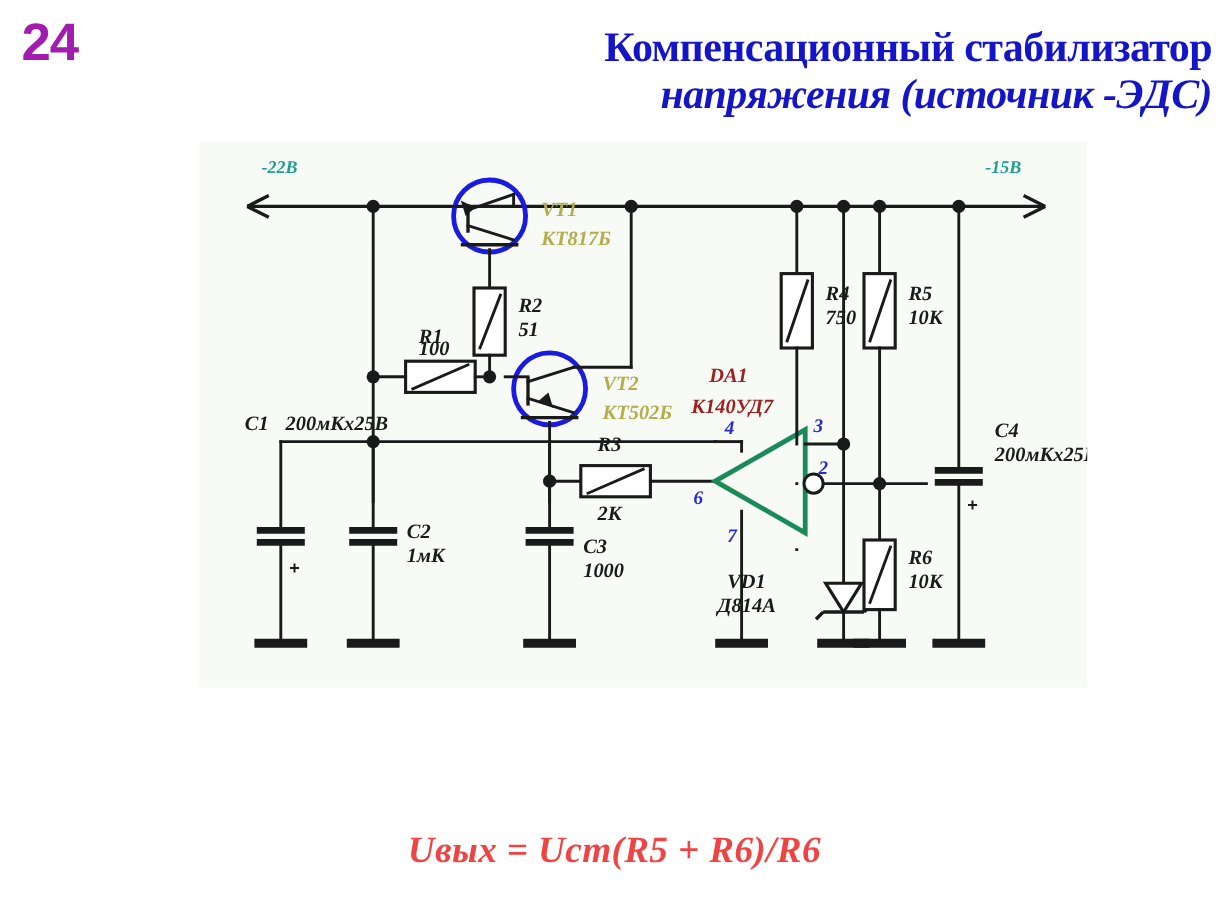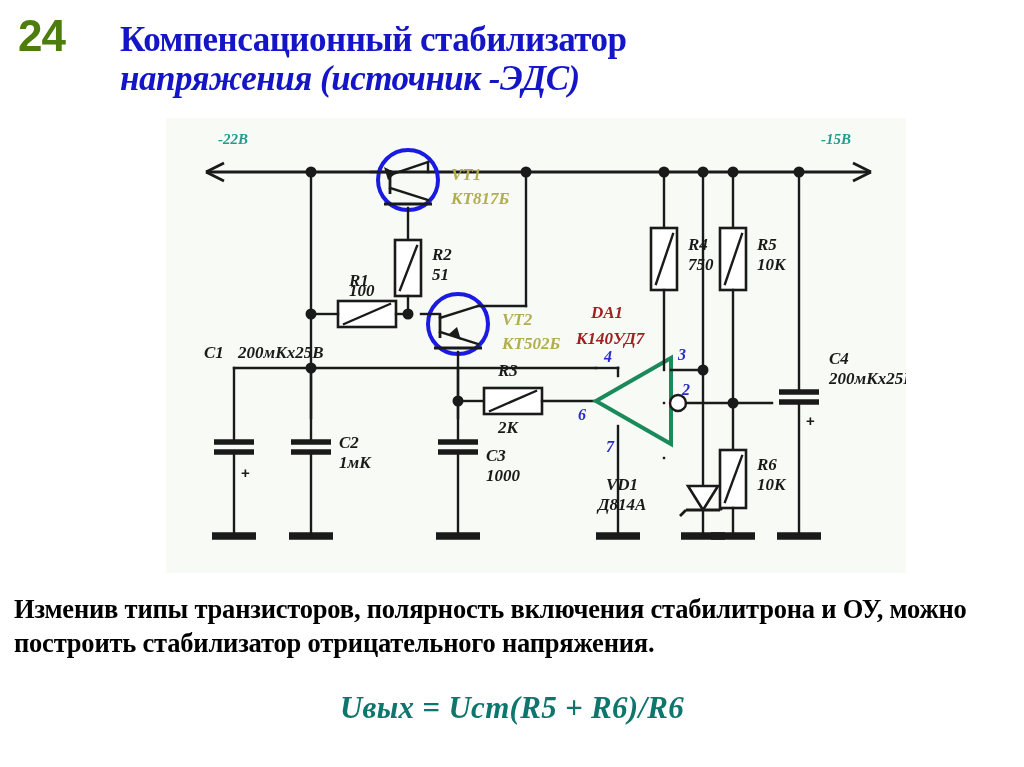--- a/index.html
+++ b/index.html
@@ -3,26 +3,26 @@
 <meta charset="utf-8">
 <style>
   html,body{margin:0;padding:0;background:#ffffff;}
   body{width:1024px;height:767px;overflow:hidden;font-family:"Liberation Sans",sans-serif;}
   #root{position:relative;width:1024px;height:767px;background:#ffffff;}
 
   
   .slide-num{
     position:absolute;left:18px;top:14px;
     font-family:"Liberation Sans",sans-serif;
-    font-weight:bold;font-size:44px;color:#4d7c0f;line-height:1;
+    font-weight:bold;font-size:44px;color:#a21caf;line-height:1;
     letter-spacing:-1px;
   }
   .title{
     position:absolute;left:120px;top:20px;width:890px;
-    text-align:left;
+    text-align:right;
     font-family:"Liberation Serif",serif;
     font-weight:bold;font-size:35px;line-height:1.12;
     color:#1515c8;
     letter-spacing:-0.5px;
   }
   .title .l2{display:block;font-style:italic;}
 
   
   #schem{
     position:absolute;left:166px;top:118px;width:740px;height:455px;
@@ -35,21 +35,21 @@
     position:absolute;left:14px;top:592px;width:1000px;
     font-family:"Liberation Serif",serif;
     font-weight:bold;font-size:26.5px;line-height:1.30;
     color:#000000;text-align:left;
     letter-spacing:-0.2px;
   }
   .formula{
     position:absolute;left:0px;top:690px;width:1024px;
     text-align:center;
     font-family:"Liberation Serif",serif;
-    font-weight:bold;font-style:italic;font-size:31px;color:#0f766e;
+    font-weight:bold;font-style:italic;font-size:31px;color:#ef4444;
     letter-spacing:0.3px;
   }
 </style>
 </head>
 <body>
 
 <div id="root">
 
   <div class="slide-num">24</div>
 
@@ -269,17 +269,16 @@
       <line class="plate" x1="613" y1="284" x2="653" y2="284"></line>
       <line class="w" x1="633" y1="286" x2="633" y2="415"></line>
       <line class="gnd" x1="611" y1="418" x2="655" y2="418"></line>
       <text class="plus" x="640" y="308">+</text>
       <text class="lbl" x="663" y="246">C4</text>
       <text class="lbl" x="663" y="266">200мКх25В</text>
 
     </svg>
   </div>
 
-  <div class="body-text">Изменив типы транзисторов, полярность включения стабилитрона и ОУ, можно построить стабилизатор отрицательного напряжения.</div>
 
   <div class="formula">Uвых = Uст(R5 + R6)/R6</div>
 
 </div>
 
 </body></html>

